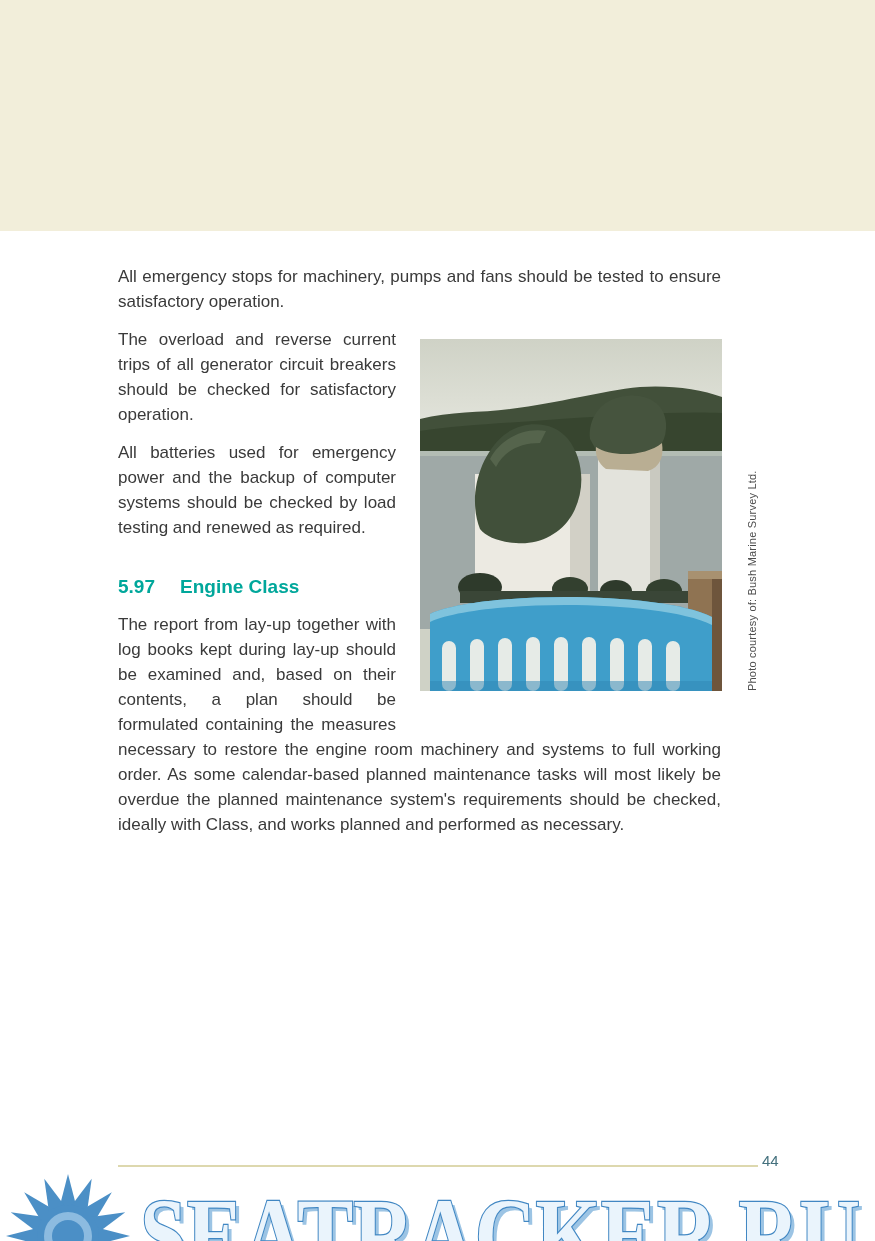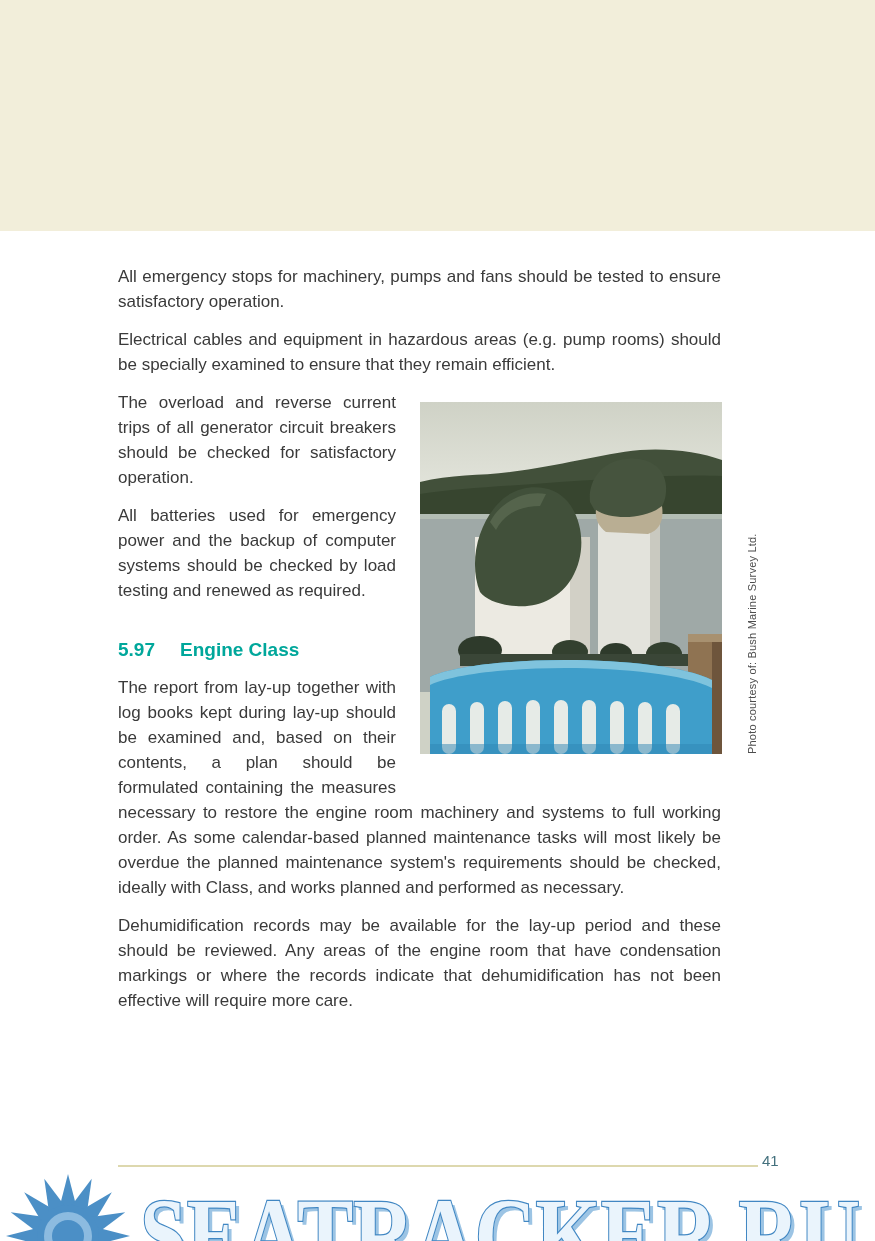--- a/index.html
+++ b/index.html
@@ -75,21 +75,20 @@
 </style>
 </head>
 <body>
 
 <div class="top-band"></div>
 
 <div class="content">
 
   <p>All emergency stops for machinery, pumps and fans should be tested to ensure satisfactory operation.</p>
 
-  <p>Electrical cables and equipment in hazardous areas (e.g. pump rooms) should be specially examined to ensure that they remain efficient.</p>
 
   <div class="photo-float">
     <div class="photo-box">
       <svg viewBox="0 0 302 352" preserveAspectRatio="none">
         <defs>
           <linearGradient id="sky" x1="0" y1="0" x2="0" y2="1">
             <stop offset="0" stop-color="#cfd2c6"></stop>
             <stop offset="1" stop-color="#e9eae2"></stop>
           </linearGradient>
         </defs>
@@ -145,26 +144,25 @@
   <p>The overload and reverse current trips of all generator circuit breakers should be checked for satisfactory operation.</p>
 
   <p>All batteries used for emergency power and the backup of computer systems should be checked by load testing and renewed as required.</p>
 
   <h2 class="section-heading">
     <span class="h-num">5.97</span><span class="h-title">Engine Class</span>
   </h2>
 
   <p>The report from lay-up together with log books kept during lay-up should be examined and, based on their contents, a plan should be formulated containing the measures necessary to restore the engine room machinery and systems to full working order. As some calendar-based planned maintenance tasks will most likely be overdue the planned maintenance system's requirements should be checked, ideally with Class, and works planned and performed as necessary.</p>
 
-  <p>Dehumidification records may be available for the lay-up period and these should be reviewed.  Any areas of the engine room that have condensation markings or where the records indicate that dehumidification has not been effective will require more care.</p>
 
 </div>
 
 <div class="footer-rule"></div>
-<div class="page-number">41</div>
+<div class="page-number">44</div>
 
 <div class="watermark">
   <svg viewBox="0 0 875 136">
     <defs>
       <polygon id="ray" points="0,-62 9,-27 -9,-27"></polygon>
     </defs>
     <g fill="#4b8fc6" transform="translate(68,78)">
       <use href="#ray"></use>
       <use href="#ray" transform="rotate(22.5)"></use>
       <use href="#ray" transform="rotate(45)"></use>

